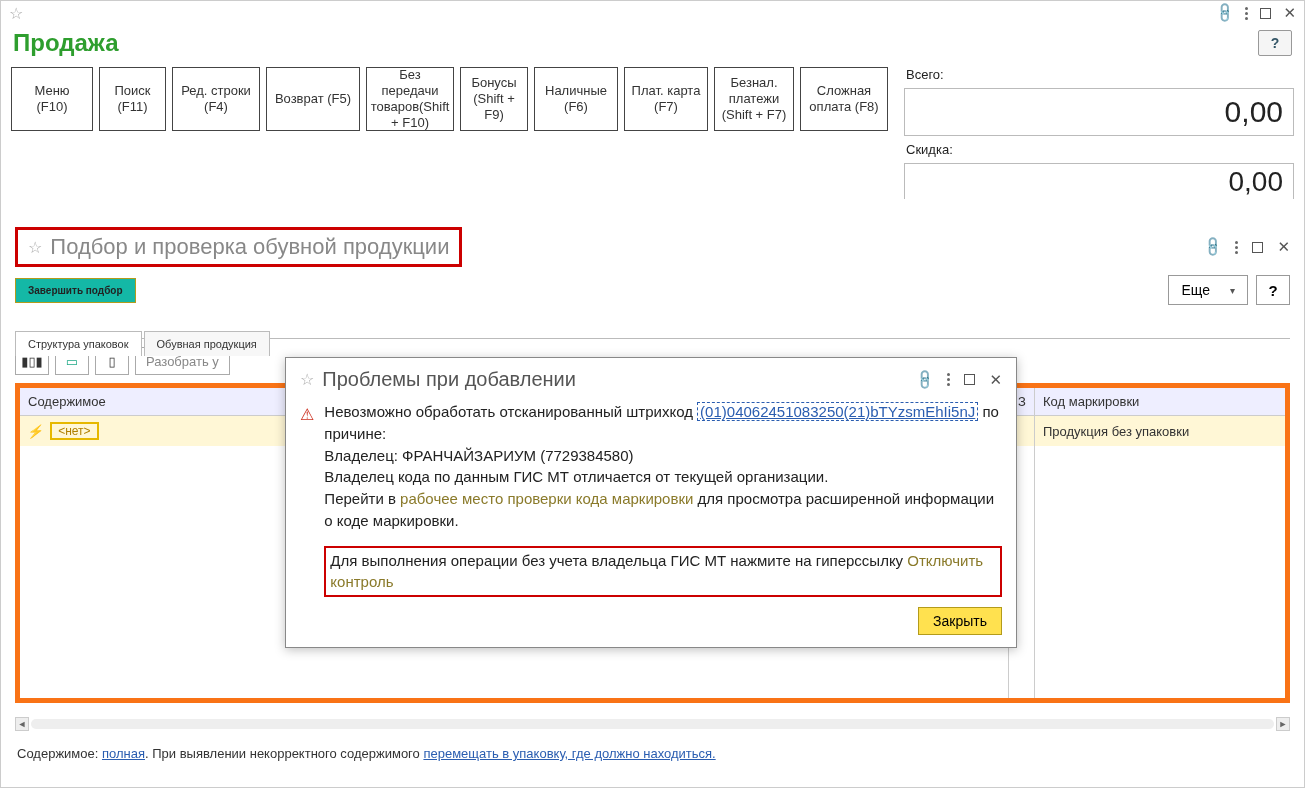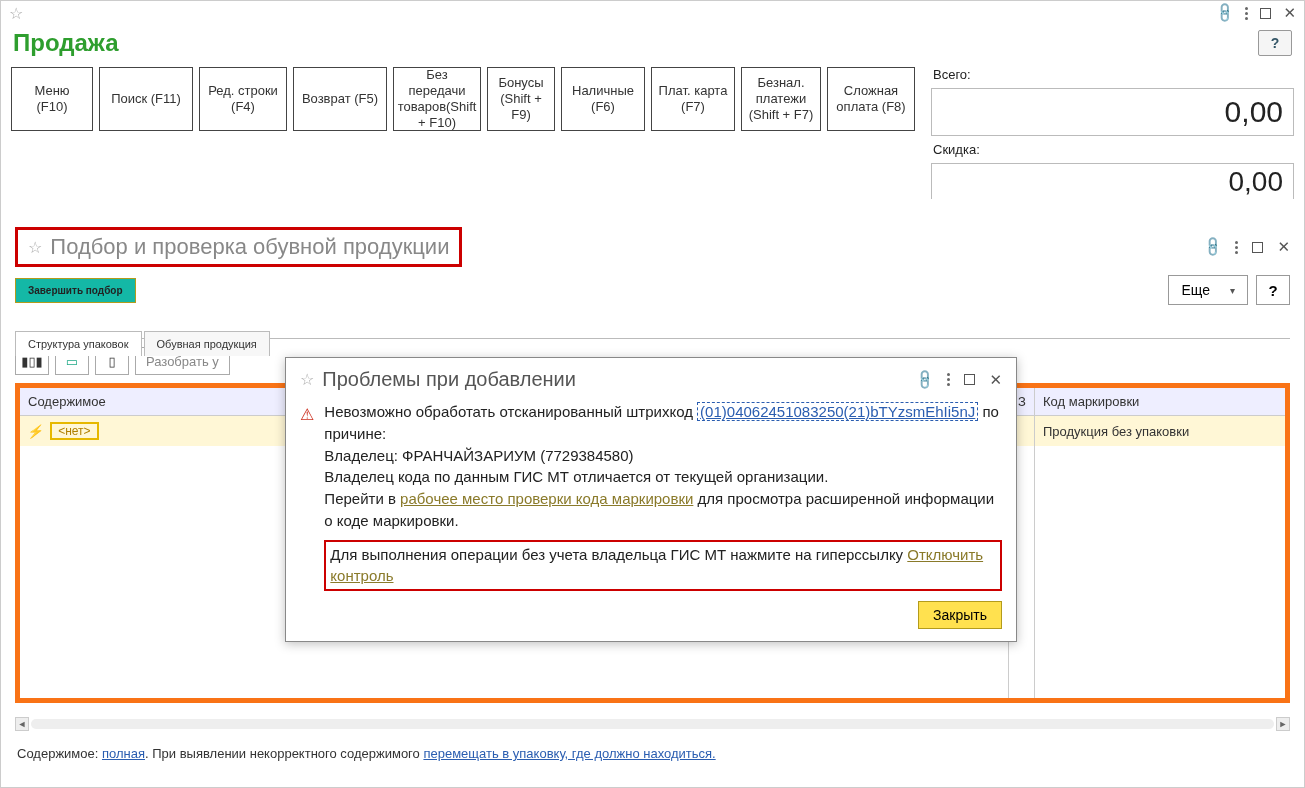--- a/index.html
+++ b/index.html
@@ -59,22 +59,22 @@
   .footer-line a, .lnk { color:#2a5db0; text-decoration:underline; cursor:pointer;}
 
   
   .popup { position:absolute; top:356px; left:284px; width:732px; background:#fff; border:1px solid #888; box-shadow:0 2px 10px rgba(0,0,0,.25); padding:10px 14px 12px 14px; z-index:50;}
   .popup-hdr { display:flex; align-items:center; gap:8px;}
   .popup-title { font-size:20px; color:#555;}
   .popup-hdr-right { margin-left:auto; display:flex; gap:14px; align-items:center;}
   .popup-body { display:flex; gap:10px; margin-top:10px; font-size:15px; line-height:1.45; color:#222;}
   .warn-icon { color:#cc3020; font-size:16px; flex:0 0 auto; margin-top:2px;}
   .blue-underline { color:#2a5db0; text-decoration:underline; border:1px dashed #2a5db0; padding:0 2px;}
-  .olive-link { color:#8a7a2a; text-decoration:underline; cursor:pointer;}
-  .hl-red { border:2px solid #cc0000; padding:2px 4px; display:block; margin-top:8px;}
+  .olive-link { color:#8a7a2a; cursor:pointer;}
+  .hl-red { border:2px solid #cc0000; padding:2px 4px; display:block; margin-top:14px;}
   .popup-footer { display:flex; justify-content:flex-end; margin-top:10px;}
   .close-btn-y { background:#ffe14f; border:1px solid #b39b1b; padding:5px 14px; font-weight:normal; font-size:14px;}
 
   .link-icon { display:inline-block; transform:rotate(-45deg); color:#888; font-size:14px;}
   .kebab { display:inline-flex; flex-direction:column; gap:2px;}
   .kebab i{ width:3px; height:3px; background:#666; border-radius:50%; display:block;}
   .maxi { width:11px; height:11px; border:1.5px solid #555; display:inline-block;}
   .xbtn { font-size:15px; color:#555; }
   .chev { font-size:10px; color:#555;}
 </style>
@@ -96,21 +96,21 @@
     </div>
   </div>
 
   <div class="page-title">
     <span>Продажа</span>
     <div class="help-btn">?</div>
   </div>
 
   <div class="action-row">
     <div class="act-btn" style="width:82px">Меню (F10)</div>
-    <div class="act-btn" style="width:94px">Поиск (F11)</div>
+    <div class="act-btn" style="width:67px">Поиск (F11)</div>
     <div class="act-btn" style="width:88px">Ред. строки (F4)</div>
     <div class="act-btn" style="width:94px">Возврат (F5)</div>
     <div class="act-btn" style="width:88px">Без передачи товаров(Shift + F10)</div>
     <div class="act-btn" style="width:68px">Бонусы (Shift + F9)</div>
     <div class="act-btn" style="width:84px">Наличные (F6)</div>
     <div class="act-btn" style="width:84px">Плат. карта (F7)</div>
     <div class="act-btn" style="width:80px">Безнал. платежи (Shift + F7)</div>
     <div class="act-btn" style="width:88px">Сложная оплата (F8)</div>
     <div class="totals">
       <div class="tot-label">Всего:</div>

